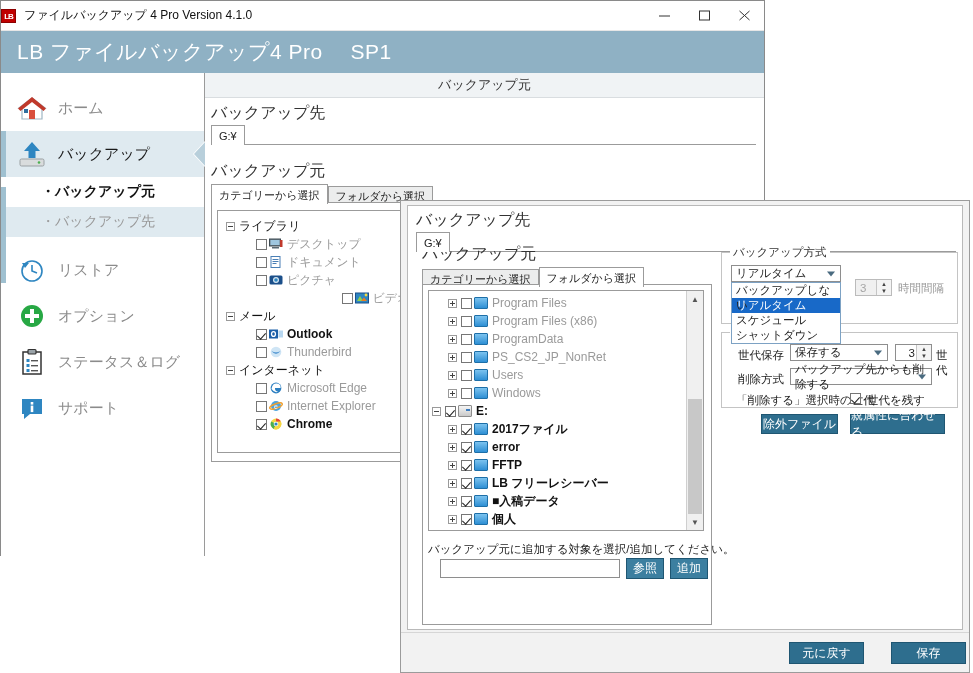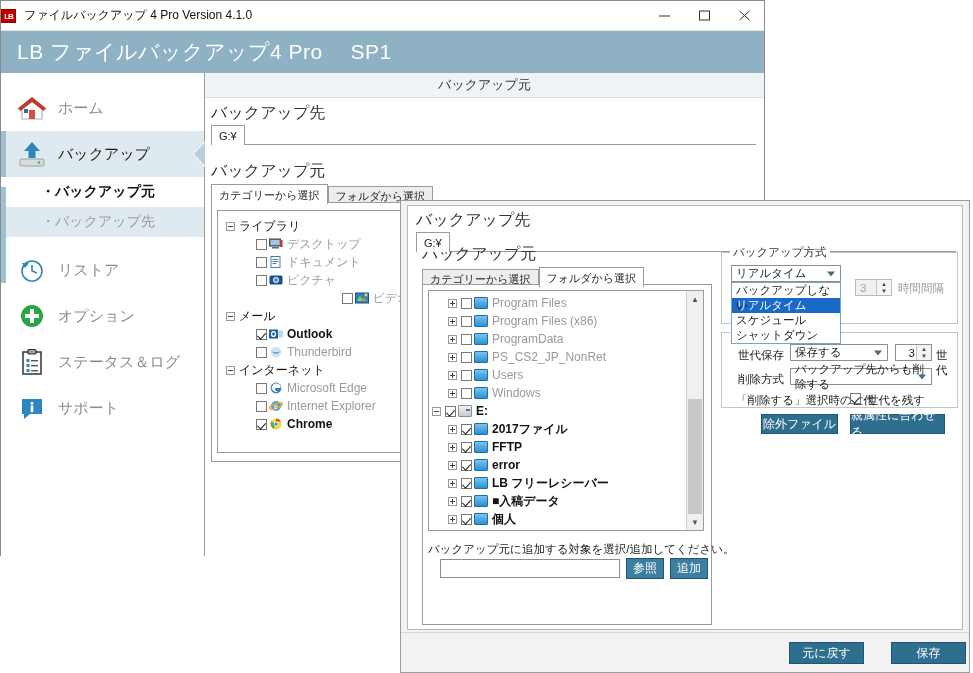--- a/index.html
+++ b/index.html
@@ -431,27 +431,27 @@
           <div class="tnode" style="padding-left:16px;">
             <span class="tw pm plus" style="margin-right:4px;"></span>
             <span class="cb ck"></span>
             <span class="fico folder"></span>
             <span class="tlabel dark">2017ファイル</span>
           </div>
           <div class="tnode" style="padding-left:16px;">
             <span class="tw pm plus" style="margin-right:4px;"></span>
             <span class="cb ck"></span>
             <span class="fico folder"></span>
+            <span class="tlabel dark">error</span>
+          </div>
+          <div class="tnode" style="padding-left:16px;">
+            <span class="tw pm plus" style="margin-right:4px;"></span>
+            <span class="cb ck"></span>
+            <span class="fico folder"></span>
             <span class="tlabel dark">FFTP</span>
-          </div>
-          <div class="tnode" style="padding-left:16px;">
-            <span class="tw pm plus" style="margin-right:4px;"></span>
-            <span class="cb ck"></span>
-            <span class="fico folder"></span>
-            <span class="tlabel dark">error</span>
           </div>
           <div class="tnode" style="padding-left:16px;">
             <span class="tw pm plus" style="margin-right:4px;"></span>
             <span class="cb ck"></span>
             <span class="fico folder"></span>
             <span class="tlabel dark">LB フリーレシーバー</span>
           </div>
           <div class="tnode" style="padding-left:16px;">
             <span class="tw pm plus" style="margin-right:4px;"></span>
             <span class="cb ck"></span>

